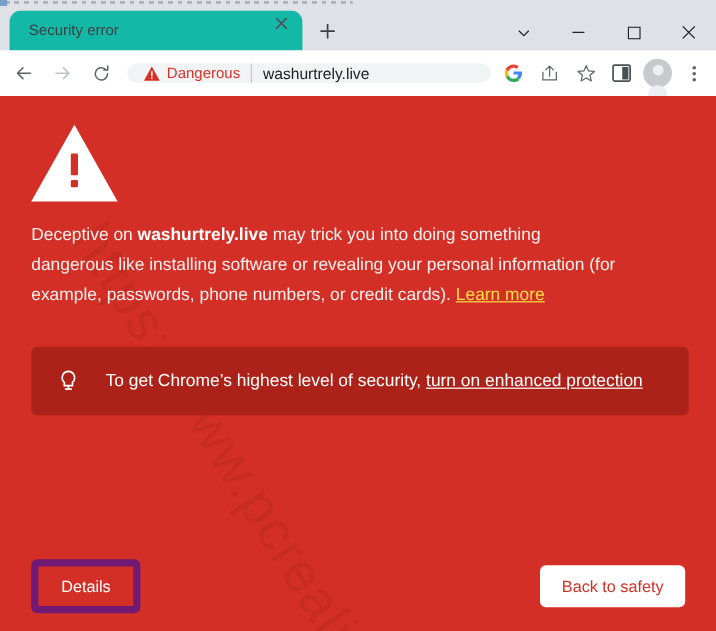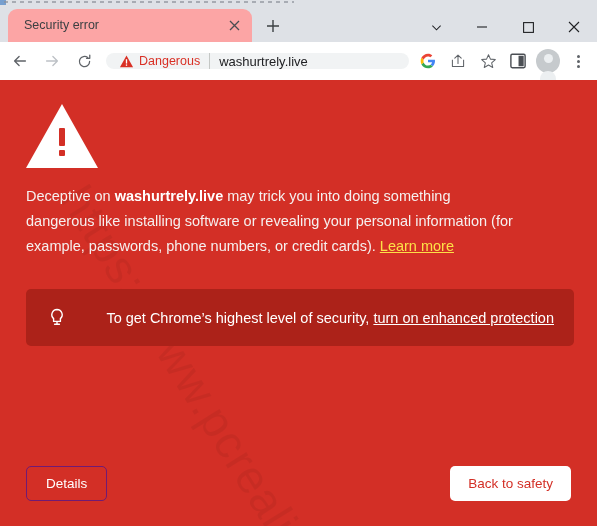--- a/index.html
+++ b/index.html
@@ -55,24 +55,23 @@
     width: 597px;
     height: 37px;
     background: #dee1e6;
   }
   .tab {
     position: absolute;
     top: 4px;
     left: 8px;
     width: 244px;
     height: 33px;
-    background: #fca5a5;
+    background: #14b8a6;
     border-radius: 9px 9px 0 0;
     display: flex;
-    align-items: center;
     box-sizing: border-box;
     padding: 0 8px 0 16px;
   }
   .tab-title {
     flex: 1;
     font-size: 12.5px;
     color: #3c4043;
     white-space: nowrap;
     overflow: hidden;
     text-overflow: ellipsis;
@@ -320,21 +319,20 @@
   .promo {
     margin-top: 30px;
     background: #ac2219;
     border-radius: 5px;
     height: 57px;
     display: flex;
     align-items: center;
     padding: 0 20px;
     box-sizing: border-box;
     width: 548px;
-    justify-content: space-between;
   }
   .bulb {
     flex: 0 0 auto;
     width: 22px;
     height: 24px;
     margin-right: 20px;
     display:flex;align-items:center;justify-content:center;
     color: #ffffff;
   }
   .promo-text {
@@ -347,21 +345,21 @@
   .btn-row {
     position: absolute;
     left: 26px;
     right: 26px;
     top: 386px;
     display: flex;
     align-items: center;
     justify-content: space-between;
   }
   .btn-details {
-    border: 1px solid #701a75;
+    border: 6px solid #701a75;
     background: transparent;
     color: #ffffff;
     font-size: 13.5px;
     border-radius: 5px;
     padding: 9px 19px;
     font-family: "Liberation Sans", sans-serif;
     cursor: pointer;
   }
   .btn-safety {
     border: none;

